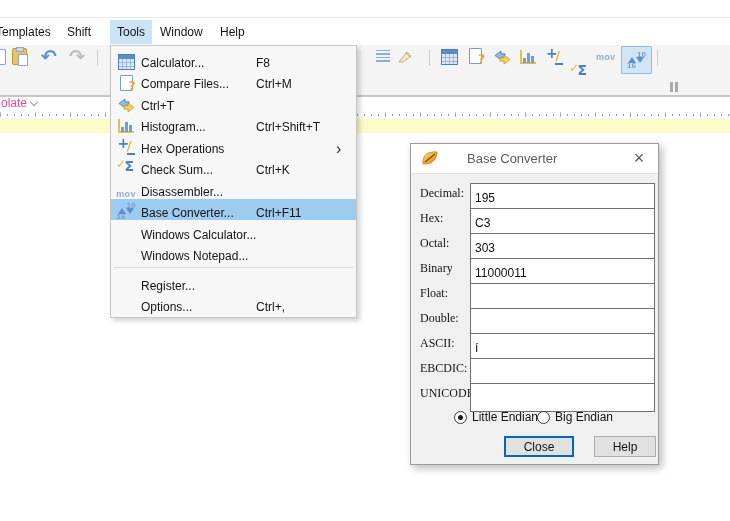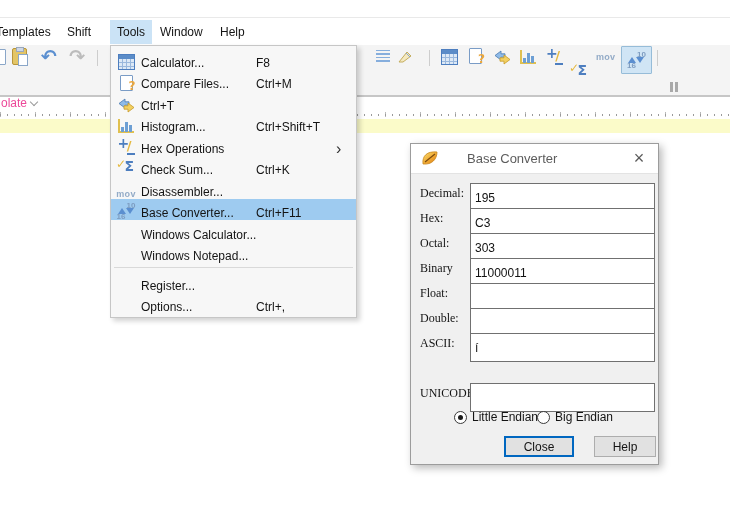--- a/index.html
+++ b/index.html
@@ -305,20 +305,24 @@
       <input class="dfi" value="" style="">
     </div>
     <div class="drow" style="top:164px">
       <span class="dlab">Double:</span>
       <input class="dfi" value="" style="">
     </div>
     <div class="drow" style="top:189px">
       <span class="dlab">ASCII:</span>
       <input class="dfi" value="í" style="">
     </div>
+    <div class="drow" style="top:214px">
+      <span class="dlab">EBCDIC:</span>
+      <input class="dfi" value="" style="">
+    </div>
     <div class="drow" style="top:239px">
       <span class="dlab">UNICODE:</span>
       <input class="dfi" value="" style="">
     </div>
 
     <div class="radiorow">
       <span class="radio sel" style="left:43px;top:1px"></span>
       <span class="rlab" style="left:61px">Little Endian</span>
       <span class="radio" style="left:126px;top:1px"></span>
       <span class="rlab" style="left:144px">Big Endian</span>

